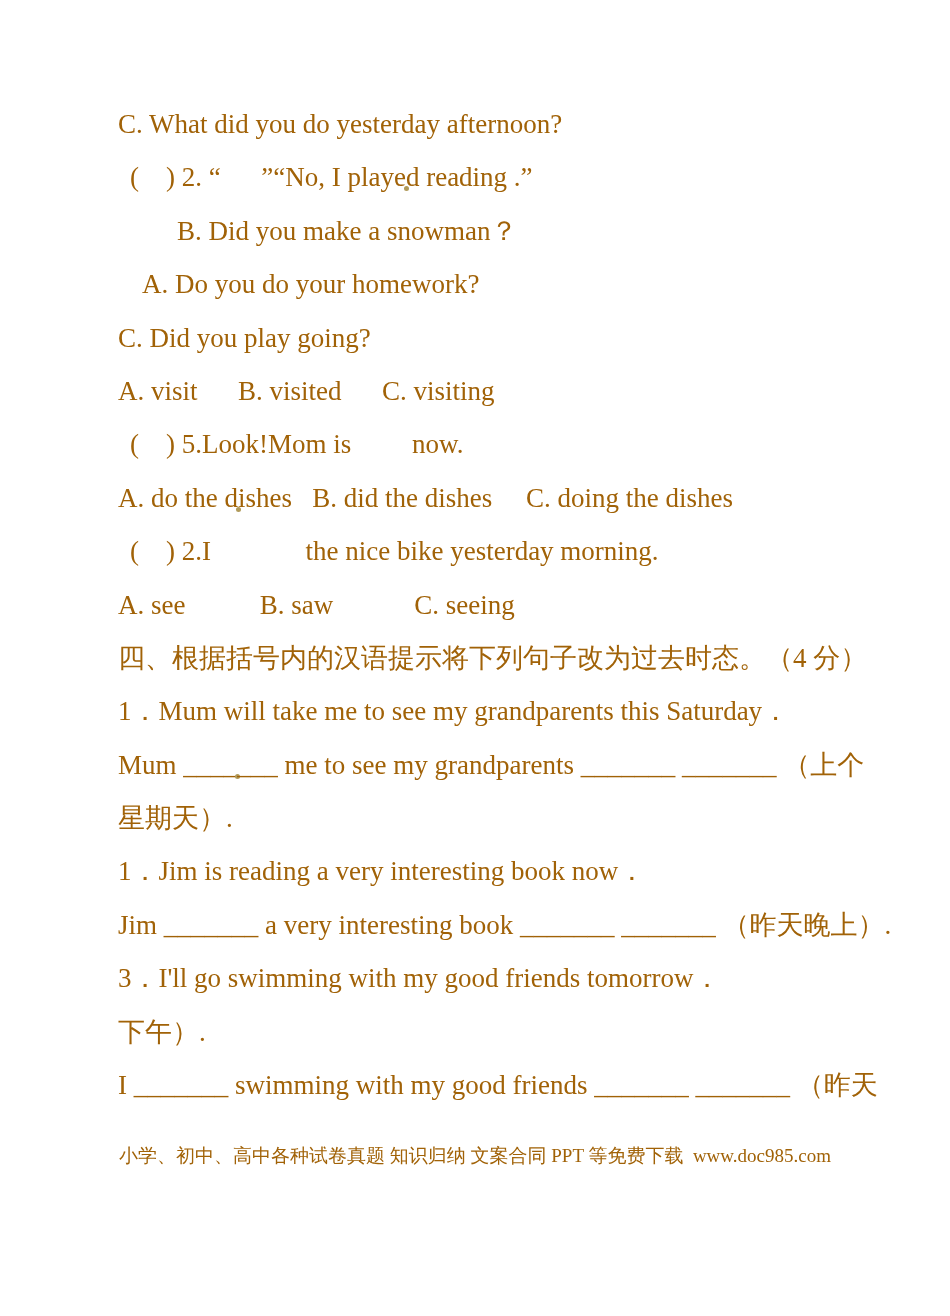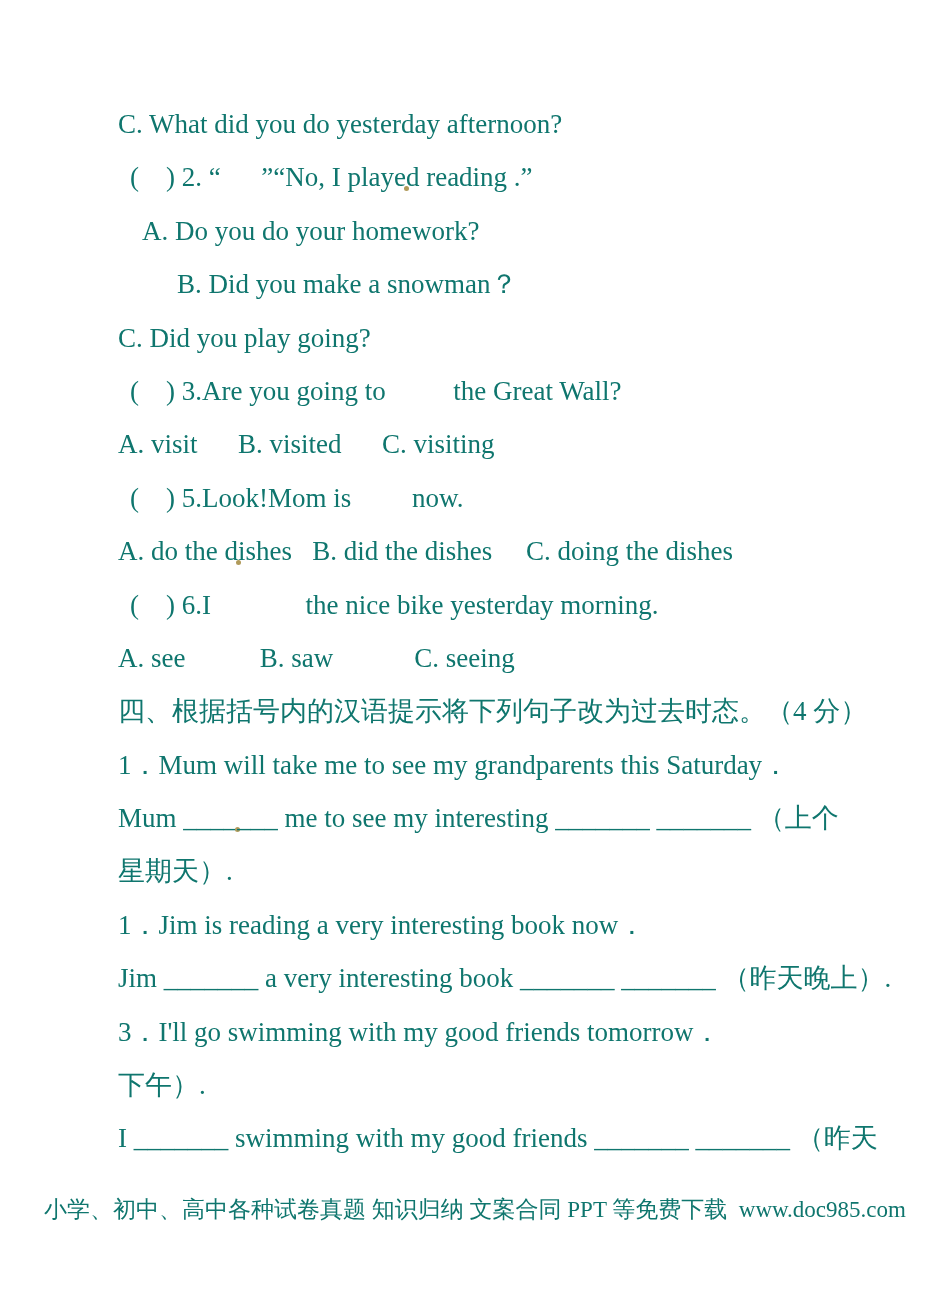--- a/index.html
+++ b/index.html
@@ -7,21 +7,21 @@
     padding: 0;
     background: #ffffff;
   }
   .page {
     position: relative;
     width: 950px;
     height: 1316px;
     background: #ffffff;
     overflow: hidden;
     font-family: "Liberation Serif", "DejaVu Serif", serif;
-    color: #0f766e;
+    color: #a16207;
   }
   .content {
     padding: 98px 0 0 118px;
   }
   .line {
     font-size: 27px;
     line-height: 53.4px;
     height: 53.4px;
     white-space: pre-wrap;
     overflow: visible;
@@ -35,58 +35,57 @@
     height: 5px;
     border-radius: 50%;
     background: var(--dot-color, #b09a5a);
     vertical-align: -5px;
     margin-left: -2px;
     margin-right: -3px;
   }
   .footer {
     margin-top: 32px;
     text-align: center;
-    font-size: 23px;
+    font-size: 19px;
     line-height: 24px;
     white-space: pre-wrap;
   }
 </style>
 </head>
 <body>
 
 <div class="page">
   <div class="content">
 
     <div class="line">C. What did you do yesterday afternoon?</div>
 
     <div class="line ind-paren"><span>(    ) 2. “      ”“No, I playe</span><span class="dotmark"></span><span>d reading .”</span></div>
 
+    <div class="line ind-b">B. Did you make a snowman？</div>
+
     <div class="line ind-a">A. Do you do your homework?</div>
-
-    <div class="line ind-b">B. Did you make a snowman？</div>
 
     <div class="line">C. Did you play going?</div>
 
-    <div class="line ind-paren">(    ) 3.Are you going to          the Great Wall?</div>
 
     <div class="line">A. visit      B. visited      C. visiting</div>
 
     <div class="line ind-paren">(    ) 5.Look!Mom is         now.</div>
 
     <div class="line"><span>A. do the d</span><span class="dotmark"></span><span>ishes   B. did the dishes     C. doing the dishes</span></div>
 
-    <div class="line ind-paren">(    ) 6.I              the nice bike yesterday morning.</div>
+    <div class="line ind-paren">(    ) 2.I              the nice bike yesterday morning.</div>
 
     <div class="line">A. see           B. saw            C. seeing</div>
 
     <div class="line">四、根据括号内的汉语提示将下列句子改为过去时态。（4 分）</div>
 
     <div class="line">1．Mum will take me to see my grandparents this Saturday．</div>
 
-    <div class="line"><span>Mum ____</span><span class="dotmark"></span><span>___ me to see my interesting _______ _______ （上个</span></div>
+    <div class="line"><span>Mum ____</span><span class="dotmark"></span><span>___ me to see my grandparents _______ _______ （上个</span></div>
 
     <div class="line">星期天）.</div>
 
     <div class="line">1．Jim is reading a very interesting book now．</div>
 
     <div class="line">Jim _______ a very interesting book _______ _______ （昨天晚上）.</div>
 
     <div class="line">3．I'll go swimming with my good friends tomorrow．</div>
 
     <div class="line">下午）.</div>

